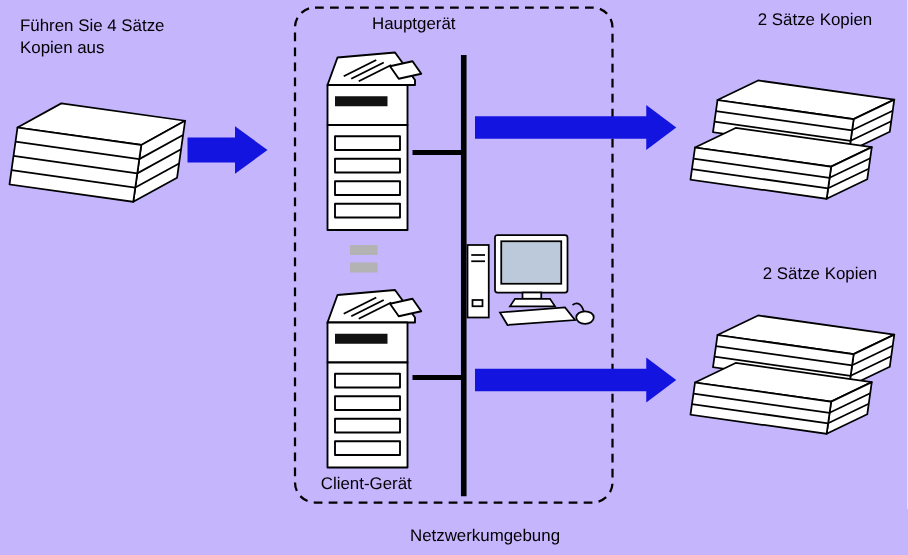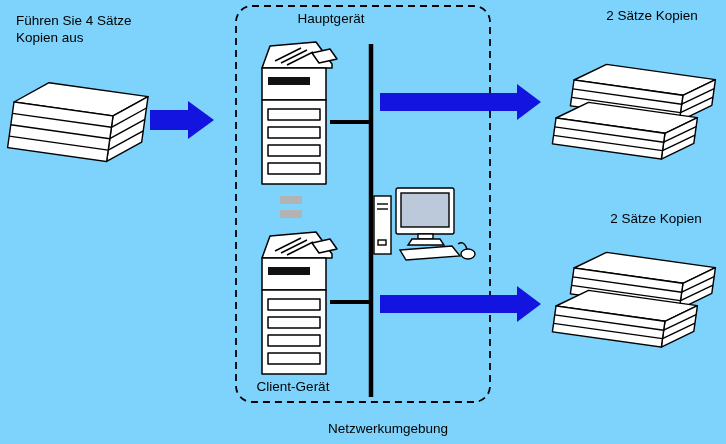--- a/index.html
+++ b/index.html
@@ -1,19 +1,19 @@
 <!DOCTYPE html>
 <html><head>
 <meta charset="utf-8">
 <style>
   html,body{margin:0;padding:0;background:#ffffff;}
   .canvas{
     position:relative;
     width:726px;height:444px;
-    background:#7dd3fc;
+    background:#c4b5fd;
     font-family:"Liberation Sans", sans-serif;
     overflow:hidden;
   }
   .canvas svg{position:absolute;left:0;top:0;}
   text{fill:#000000;font-size:13.5px;font-family:"Liberation Sans", sans-serif;}
 </style>
 </head>
 <body>
 
 <div class="canvas">

